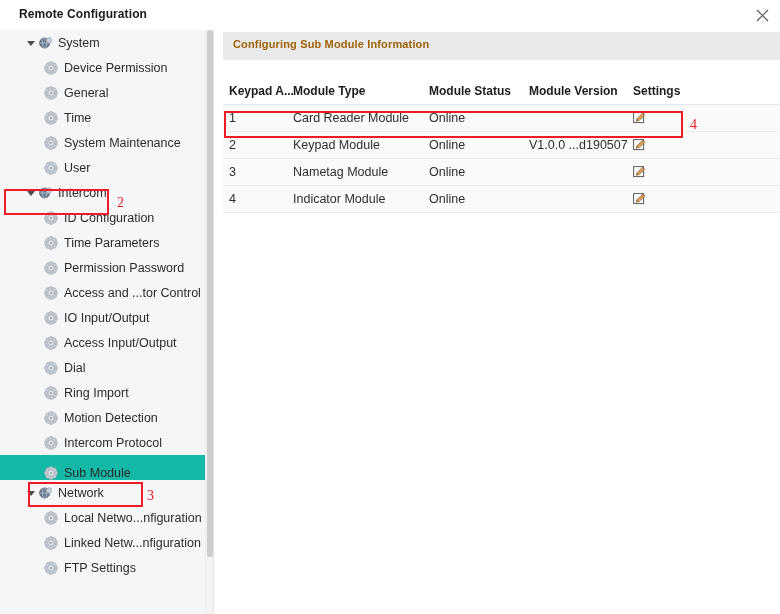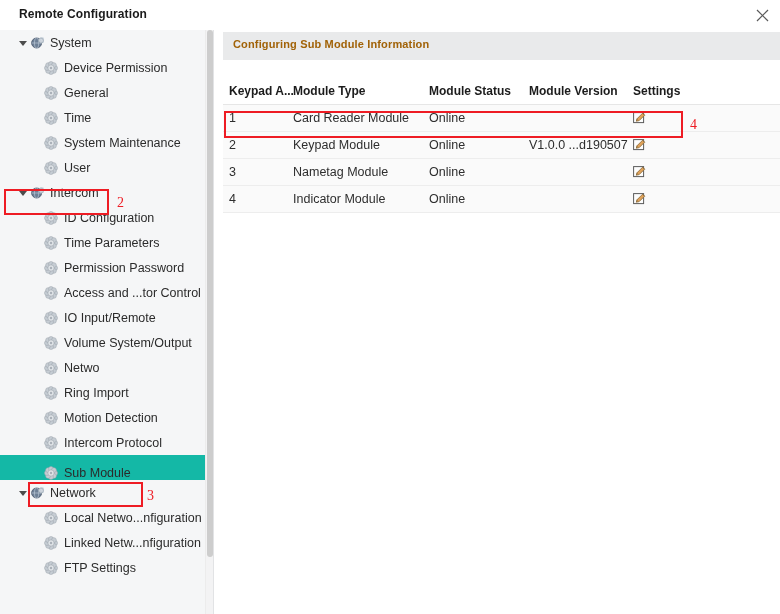--- a/index.html
+++ b/index.html
@@ -107,21 +107,21 @@
     position: relative;
   }
   .node-icon svg { display: block; }
 
   .tree-label {
     font-size: 12.5px;
     color: #2b2b2b;
     line-height: 14px;
   }
 
-  .lvl1 { padding-left: 8px; text-align: right; }
+  .lvl1 { padding-left: 16px; text-align: right; }
   .lvl2 .caret { visibility: hidden; }
   .lvl2 .node-icon { margin-left: 22px; }
 
   
   .sb-track {
     position: absolute;
     right: 0px;
     top: 0;
     width: 8px;
     height: 584px;
@@ -457,57 +457,57 @@
               <circle cx="7.00" cy="11.00" r="2.5" fill="#c6cdd4" stroke="#9aa2ab" stroke-width="0.5"></circle>
               <circle cx="4.17" cy="9.83" r="2.5" fill="#c6cdd4" stroke="#9aa2ab" stroke-width="0.5"></circle>
               <circle cx="3.00" cy="7.00" r="2.5" fill="#c6cdd4" stroke="#9aa2ab" stroke-width="0.5"></circle>
               <circle cx="4.17" cy="4.17" r="2.5" fill="#c6cdd4" stroke="#9aa2ab" stroke-width="0.5"></circle>
               <circle cx="7.00" cy="3.00" r="2.5" fill="#c6cdd4" stroke="#9aa2ab" stroke-width="0.5"></circle>
               <circle cx="9.83" cy="4.17" r="2.5" fill="#c6cdd4" stroke="#9aa2ab" stroke-width="0.5"></circle>
               <circle cx="7" cy="7" r="3.2" fill="#dfe3e7" stroke="#9aa2ab" stroke-width="0.6"></circle>
               <circle cx="7" cy="7" r="1.2" fill="#a8b0b8"></circle>
             </svg>
           </span>
-          <span class="tree-label">IO Input/Remote</span>
-        </div>
-        <div class="tree-row lvl2">
-          <span class="caret empty"></span>
-          <span class="node-icon">
-            <svg width="14" height="14" viewBox="0 0 14 14">
-              <circle cx="11.00" cy="7.00" r="2.5" fill="#c6cdd4" stroke="#9aa2ab" stroke-width="0.5"></circle>
-              <circle cx="9.83" cy="9.83" r="2.5" fill="#c6cdd4" stroke="#9aa2ab" stroke-width="0.5"></circle>
-              <circle cx="7.00" cy="11.00" r="2.5" fill="#c6cdd4" stroke="#9aa2ab" stroke-width="0.5"></circle>
-              <circle cx="4.17" cy="9.83" r="2.5" fill="#c6cdd4" stroke="#9aa2ab" stroke-width="0.5"></circle>
-              <circle cx="3.00" cy="7.00" r="2.5" fill="#c6cdd4" stroke="#9aa2ab" stroke-width="0.5"></circle>
-              <circle cx="4.17" cy="4.17" r="2.5" fill="#c6cdd4" stroke="#9aa2ab" stroke-width="0.5"></circle>
-              <circle cx="7.00" cy="3.00" r="2.5" fill="#c6cdd4" stroke="#9aa2ab" stroke-width="0.5"></circle>
-              <circle cx="9.83" cy="4.17" r="2.5" fill="#c6cdd4" stroke="#9aa2ab" stroke-width="0.5"></circle>
-              <circle cx="7" cy="7" r="3.2" fill="#dfe3e7" stroke="#9aa2ab" stroke-width="0.6"></circle>
-              <circle cx="7" cy="7" r="1.2" fill="#a8b0b8"></circle>
-            </svg>
-          </span>
-          <span class="tree-label">Volume System/Output</span>
-        </div>
-        <div class="tree-row lvl2">
-          <span class="caret empty"></span>
-          <span class="node-icon">
-            <svg width="14" height="14" viewBox="0 0 14 14">
-              <circle cx="11.00" cy="7.00" r="2.5" fill="#c6cdd4" stroke="#9aa2ab" stroke-width="0.5"></circle>
-              <circle cx="9.83" cy="9.83" r="2.5" fill="#c6cdd4" stroke="#9aa2ab" stroke-width="0.5"></circle>
-              <circle cx="7.00" cy="11.00" r="2.5" fill="#c6cdd4" stroke="#9aa2ab" stroke-width="0.5"></circle>
-              <circle cx="4.17" cy="9.83" r="2.5" fill="#c6cdd4" stroke="#9aa2ab" stroke-width="0.5"></circle>
-              <circle cx="3.00" cy="7.00" r="2.5" fill="#c6cdd4" stroke="#9aa2ab" stroke-width="0.5"></circle>
-              <circle cx="4.17" cy="4.17" r="2.5" fill="#c6cdd4" stroke="#9aa2ab" stroke-width="0.5"></circle>
-              <circle cx="7.00" cy="3.00" r="2.5" fill="#c6cdd4" stroke="#9aa2ab" stroke-width="0.5"></circle>
-              <circle cx="9.83" cy="4.17" r="2.5" fill="#c6cdd4" stroke="#9aa2ab" stroke-width="0.5"></circle>
-              <circle cx="7" cy="7" r="3.2" fill="#dfe3e7" stroke="#9aa2ab" stroke-width="0.6"></circle>
-              <circle cx="7" cy="7" r="1.2" fill="#a8b0b8"></circle>
-            </svg>
-          </span>
-          <span class="tree-label">Netwo</span>
+          <span class="tree-label">IO Input/Output</span>
+        </div>
+        <div class="tree-row lvl2">
+          <span class="caret empty"></span>
+          <span class="node-icon">
+            <svg width="14" height="14" viewBox="0 0 14 14">
+              <circle cx="11.00" cy="7.00" r="2.5" fill="#c6cdd4" stroke="#9aa2ab" stroke-width="0.5"></circle>
+              <circle cx="9.83" cy="9.83" r="2.5" fill="#c6cdd4" stroke="#9aa2ab" stroke-width="0.5"></circle>
+              <circle cx="7.00" cy="11.00" r="2.5" fill="#c6cdd4" stroke="#9aa2ab" stroke-width="0.5"></circle>
+              <circle cx="4.17" cy="9.83" r="2.5" fill="#c6cdd4" stroke="#9aa2ab" stroke-width="0.5"></circle>
+              <circle cx="3.00" cy="7.00" r="2.5" fill="#c6cdd4" stroke="#9aa2ab" stroke-width="0.5"></circle>
+              <circle cx="4.17" cy="4.17" r="2.5" fill="#c6cdd4" stroke="#9aa2ab" stroke-width="0.5"></circle>
+              <circle cx="7.00" cy="3.00" r="2.5" fill="#c6cdd4" stroke="#9aa2ab" stroke-width="0.5"></circle>
+              <circle cx="9.83" cy="4.17" r="2.5" fill="#c6cdd4" stroke="#9aa2ab" stroke-width="0.5"></circle>
+              <circle cx="7" cy="7" r="3.2" fill="#dfe3e7" stroke="#9aa2ab" stroke-width="0.6"></circle>
+              <circle cx="7" cy="7" r="1.2" fill="#a8b0b8"></circle>
+            </svg>
+          </span>
+          <span class="tree-label">Access Input/Output</span>
+        </div>
+        <div class="tree-row lvl2">
+          <span class="caret empty"></span>
+          <span class="node-icon">
+            <svg width="14" height="14" viewBox="0 0 14 14">
+              <circle cx="11.00" cy="7.00" r="2.5" fill="#c6cdd4" stroke="#9aa2ab" stroke-width="0.5"></circle>
+              <circle cx="9.83" cy="9.83" r="2.5" fill="#c6cdd4" stroke="#9aa2ab" stroke-width="0.5"></circle>
+              <circle cx="7.00" cy="11.00" r="2.5" fill="#c6cdd4" stroke="#9aa2ab" stroke-width="0.5"></circle>
+              <circle cx="4.17" cy="9.83" r="2.5" fill="#c6cdd4" stroke="#9aa2ab" stroke-width="0.5"></circle>
+              <circle cx="3.00" cy="7.00" r="2.5" fill="#c6cdd4" stroke="#9aa2ab" stroke-width="0.5"></circle>
+              <circle cx="4.17" cy="4.17" r="2.5" fill="#c6cdd4" stroke="#9aa2ab" stroke-width="0.5"></circle>
+              <circle cx="7.00" cy="3.00" r="2.5" fill="#c6cdd4" stroke="#9aa2ab" stroke-width="0.5"></circle>
+              <circle cx="9.83" cy="4.17" r="2.5" fill="#c6cdd4" stroke="#9aa2ab" stroke-width="0.5"></circle>
+              <circle cx="7" cy="7" r="3.2" fill="#dfe3e7" stroke="#9aa2ab" stroke-width="0.6"></circle>
+              <circle cx="7" cy="7" r="1.2" fill="#a8b0b8"></circle>
+            </svg>
+          </span>
+          <span class="tree-label">Dial</span>
         </div>
         <div class="tree-row lvl2">
           <span class="caret empty"></span>
           <span class="node-icon">
             <svg width="14" height="14" viewBox="0 0 14 14">
               <circle cx="11.00" cy="7.00" r="2.5" fill="#c6cdd4" stroke="#9aa2ab" stroke-width="0.5"></circle>
               <circle cx="9.83" cy="9.83" r="2.5" fill="#c6cdd4" stroke="#9aa2ab" stroke-width="0.5"></circle>
               <circle cx="7.00" cy="11.00" r="2.5" fill="#c6cdd4" stroke="#9aa2ab" stroke-width="0.5"></circle>
               <circle cx="4.17" cy="9.83" r="2.5" fill="#c6cdd4" stroke="#9aa2ab" stroke-width="0.5"></circle>
               <circle cx="3.00" cy="7.00" r="2.5" fill="#c6cdd4" stroke="#9aa2ab" stroke-width="0.5"></circle>

